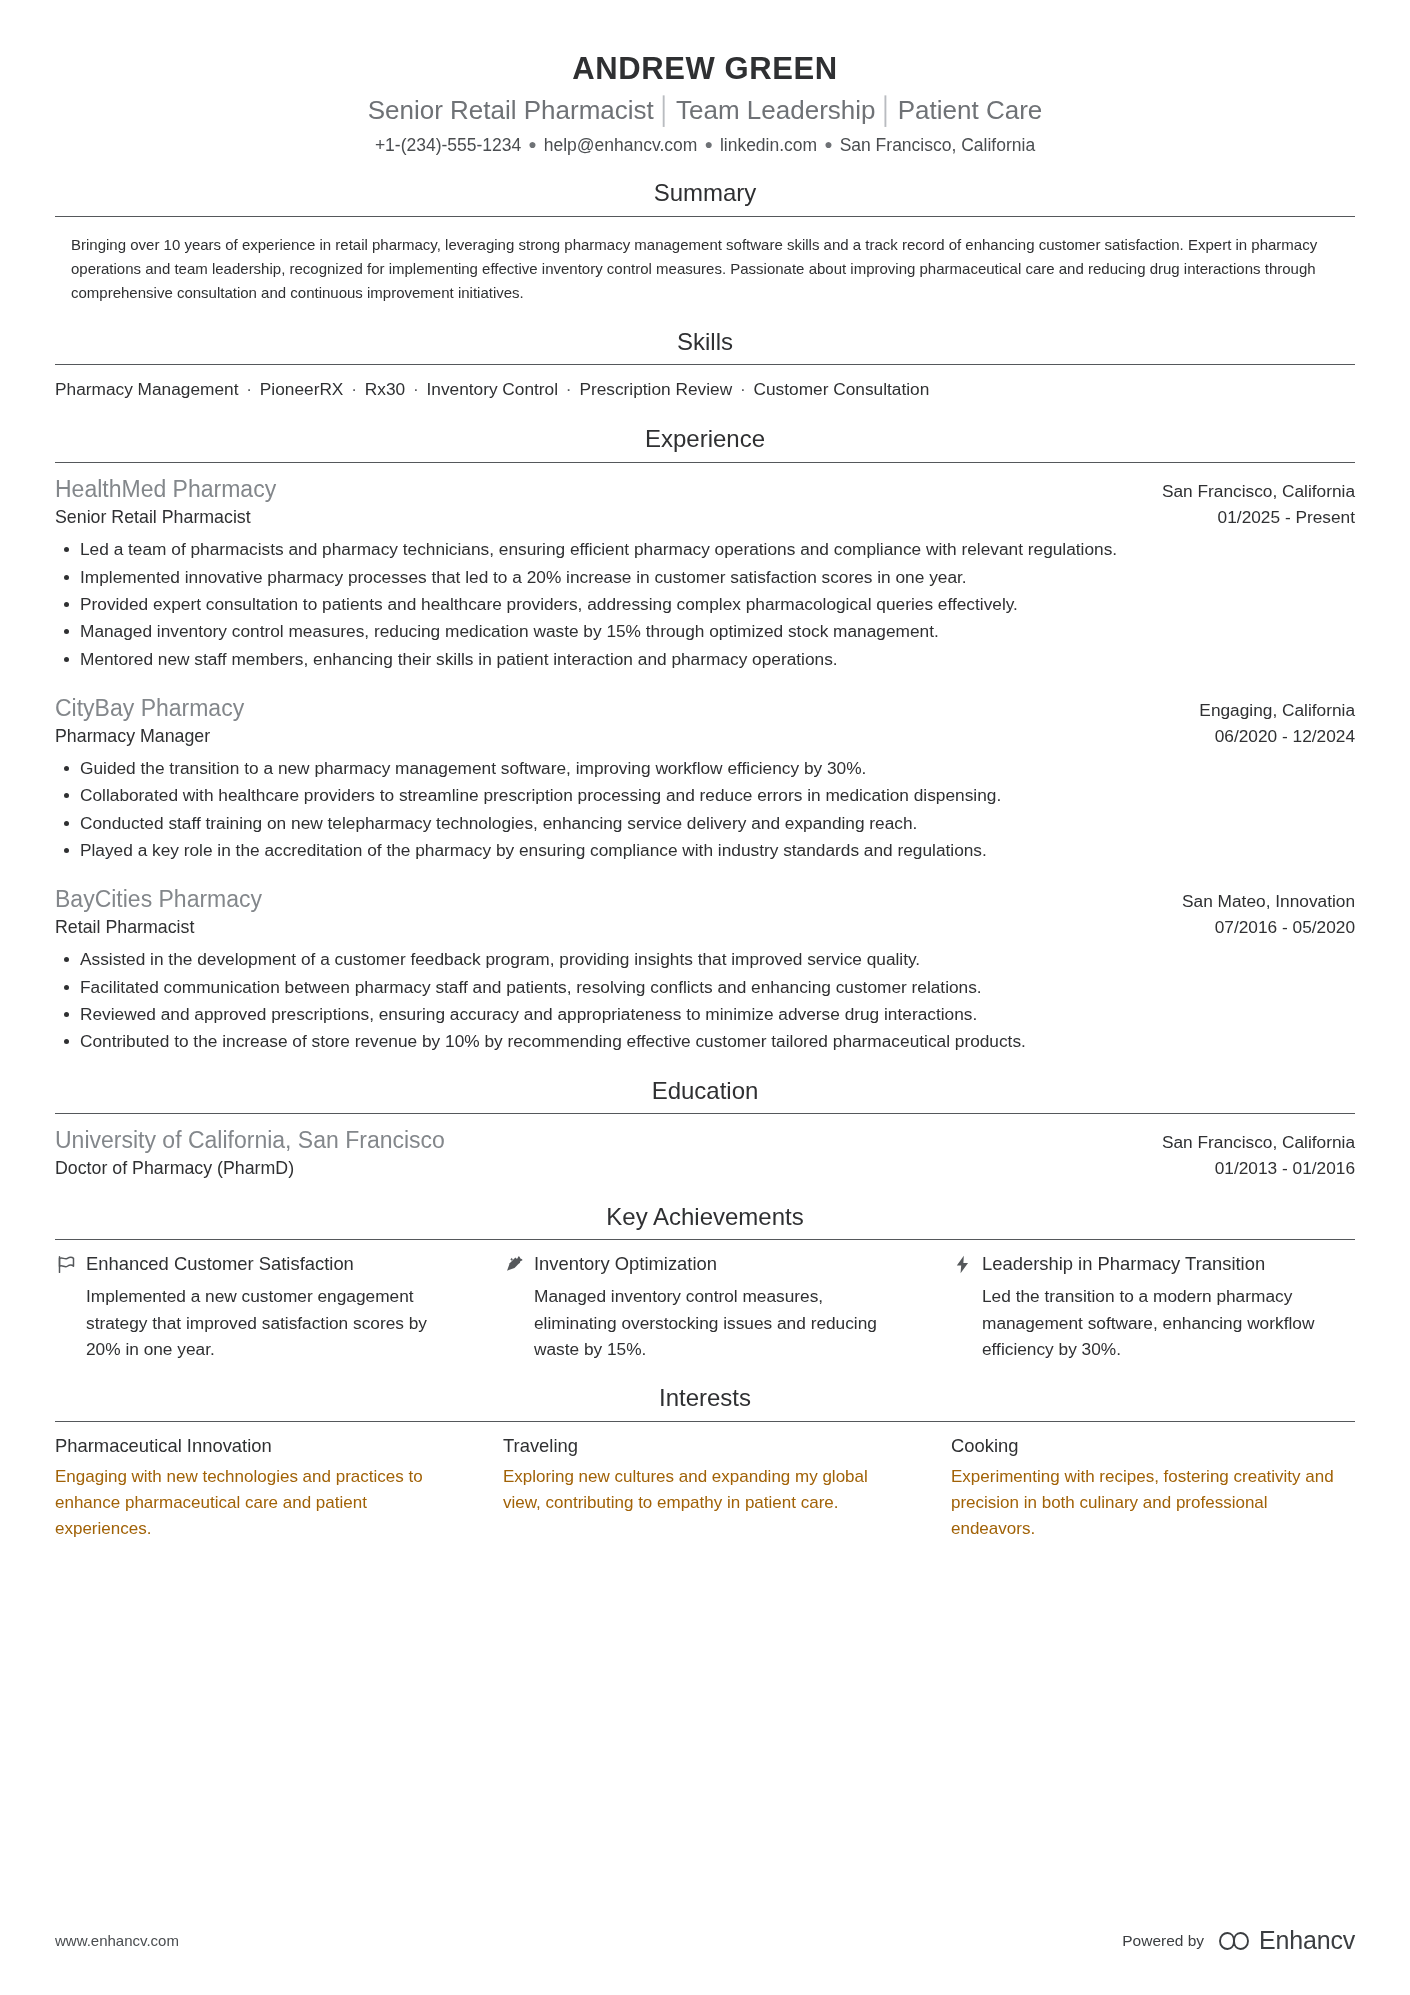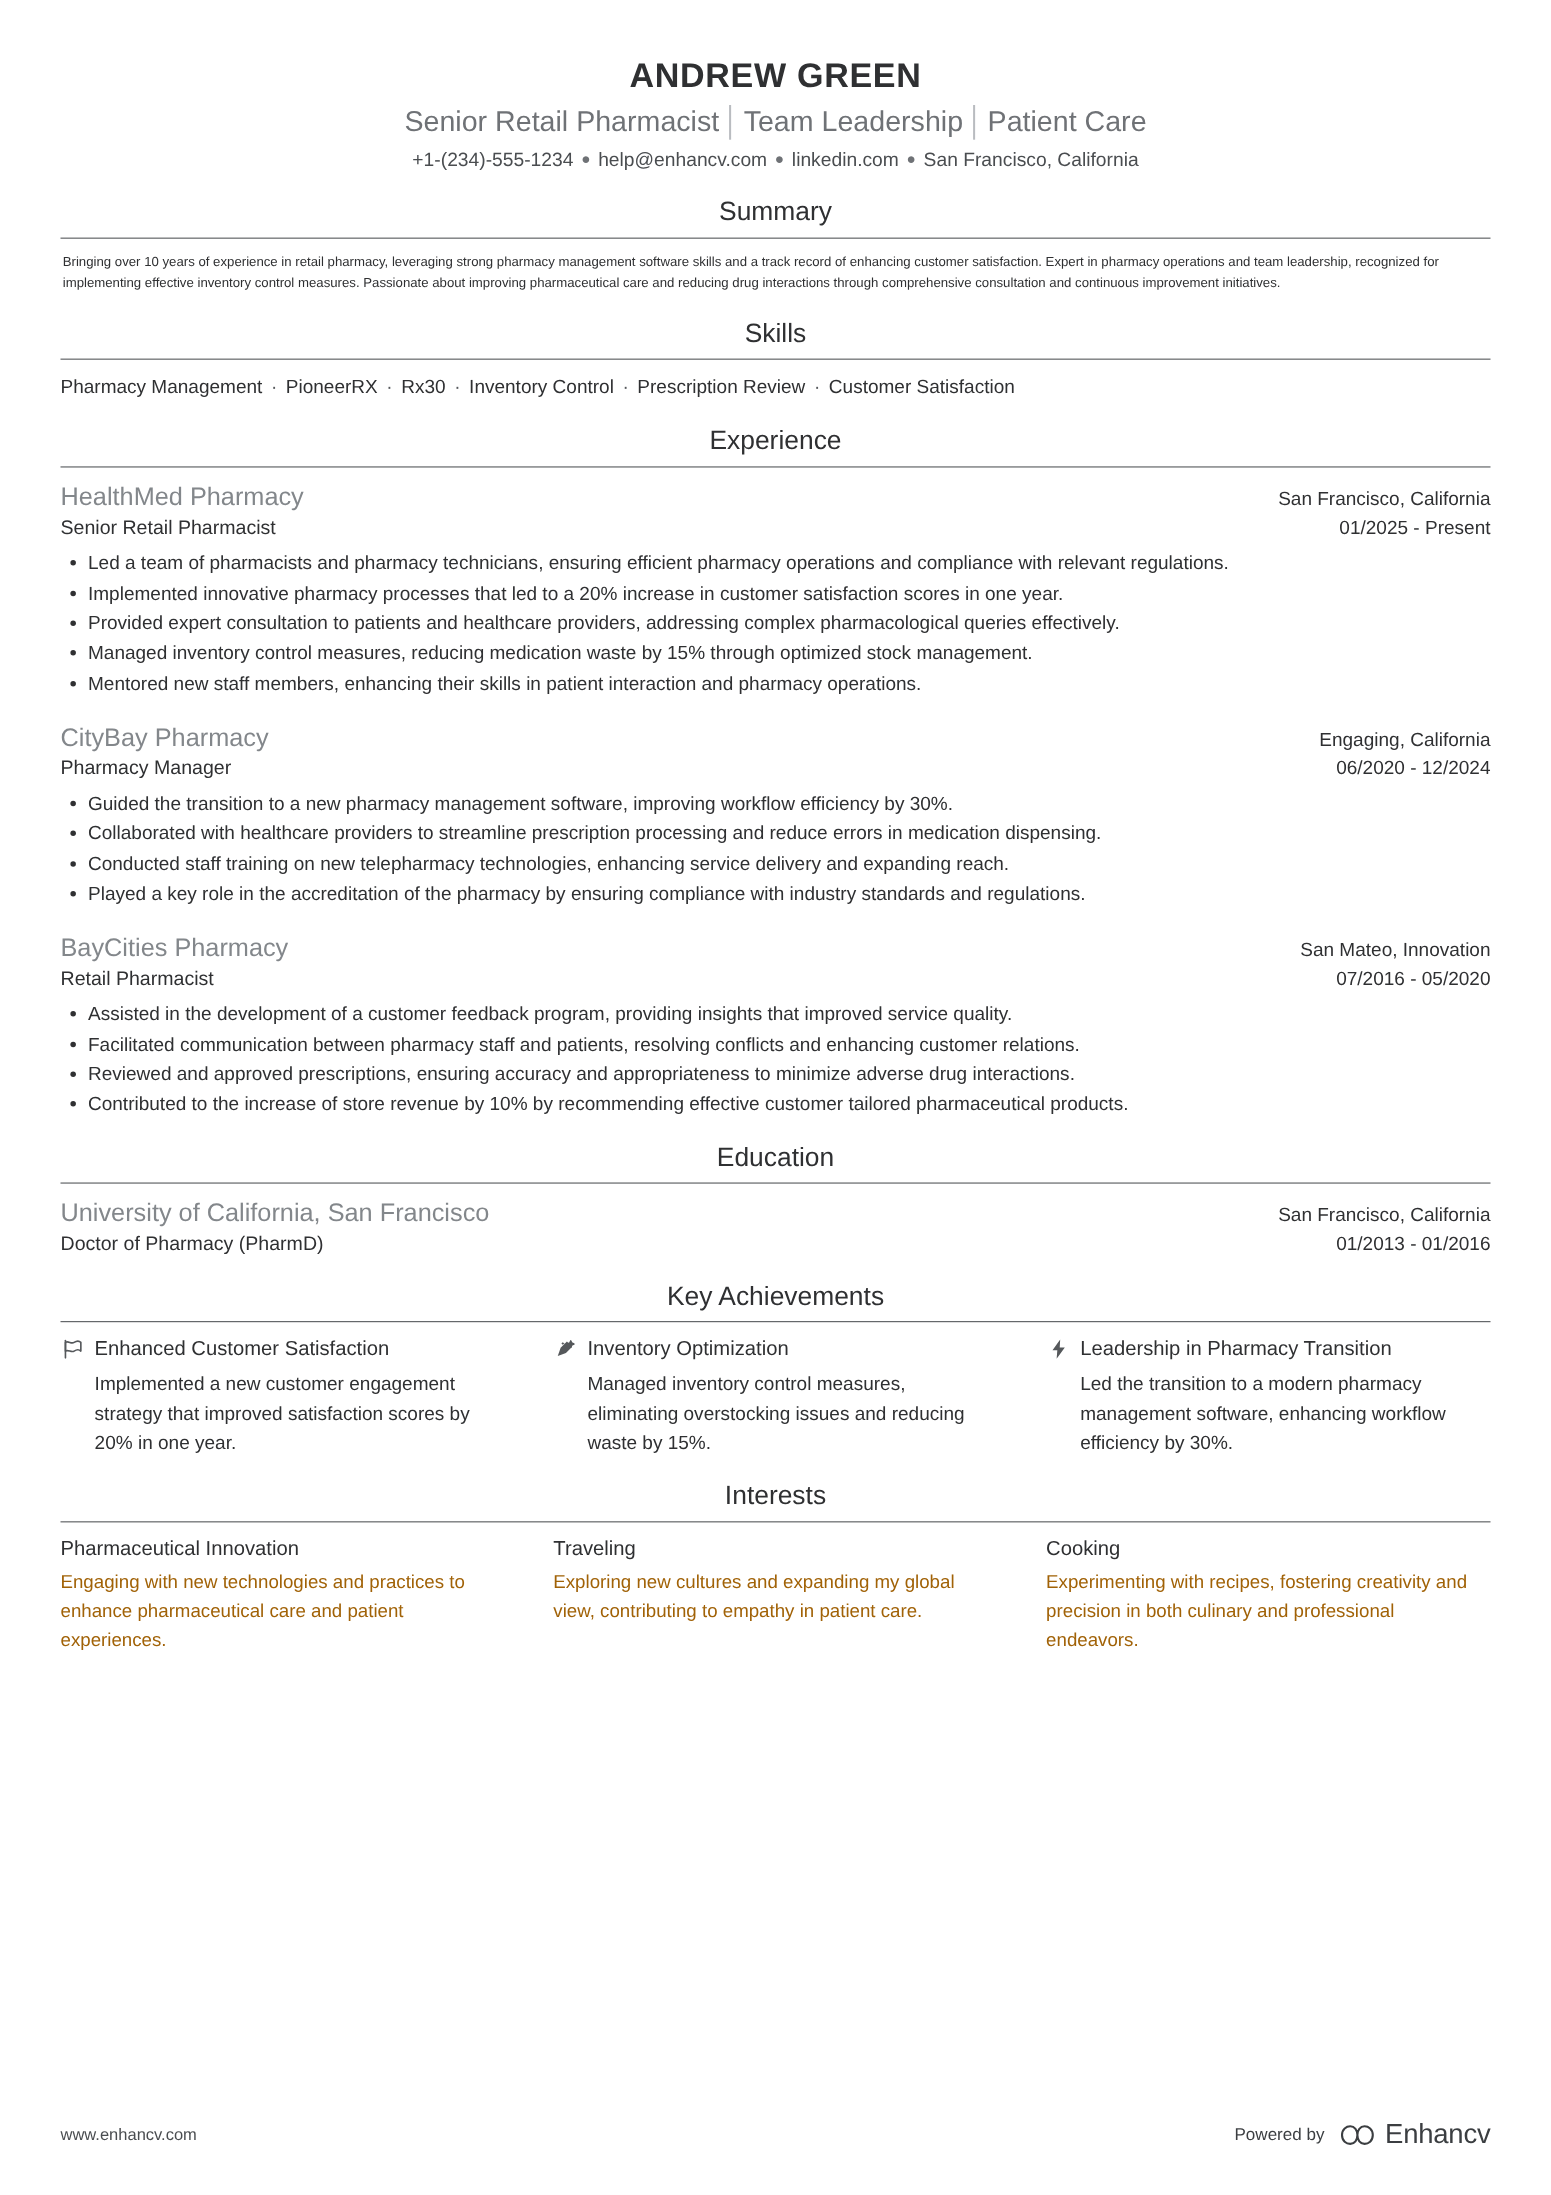--- a/index.html
+++ b/index.html
@@ -69,24 +69,24 @@
     line-height: 1.2;
     margin: 0 0 8px 0;
   }
   .rule {
     height: 0;
     border-top: 1.6px solid #55585b;
     margin: 0 0 12px 0;
   }
 
   .body-text {
-    font-size: 12px;
+    font-size: 15px;
     line-height: 1.62;
     color: #2f3032;
-    margin: 2px;
+    margin: 16px;
   }
 
   
   .skills-line {
     font-size: 17.3px;
     line-height: 1.5;
     color: #2f3032;
   }
   .skills-line .sep { color: #55585b; padding: 0 3px; }
 
@@ -253,21 +253,21 @@
 
   <div class="section">
     <div class="section-title">Summary</div>
     <div class="rule"></div>
     <p class="body-text">Bringing over 10 years of experience in retail pharmacy, leveraging strong pharmacy management software skills and a track record of enhancing customer satisfaction. Expert in pharmacy operations and team leadership, recognized for implementing effective inventory control measures. Passionate about improving pharmaceutical care and reducing drug interactions through comprehensive consultation and continuous improvement initiatives.</p>
   </div>
 
   <div class="section">
     <div class="section-title">Skills</div>
     <div class="rule"></div>
-    <div class="skills-line" id="skills-line"><span>Pharmacy Management</span><span class="sep"> · </span><span>PioneerRX</span><span class="sep"> · </span><span>Rx30</span><span class="sep"> · </span><span>Inventory Control</span><span class="sep"> · </span><span>Prescription Review</span><span class="sep"> · </span><span>Customer Satisfaction</span></div>
+    <div class="skills-line" id="skills-line"><span>Pharmacy Management</span><span class="sep"> · </span><span>PioneerRX</span><span class="sep"> · </span><span>Rx30</span><span class="sep"> · </span><span>Inventory Control</span><span class="sep"> · </span><span>Prescription Review</span><span class="sep"> · </span><span>Customer Consultation</span></div>
   </div>
 
   <div class="section">
     <div class="section-title">Experience</div>
     <div class="rule"></div>
     <div id="experience-entries">
         <div class="entry">
           <div class="entry-row">
             <div class="org">HealthMed Pharmacy</div>
             <div class="loc">San Francisco, California</div>

